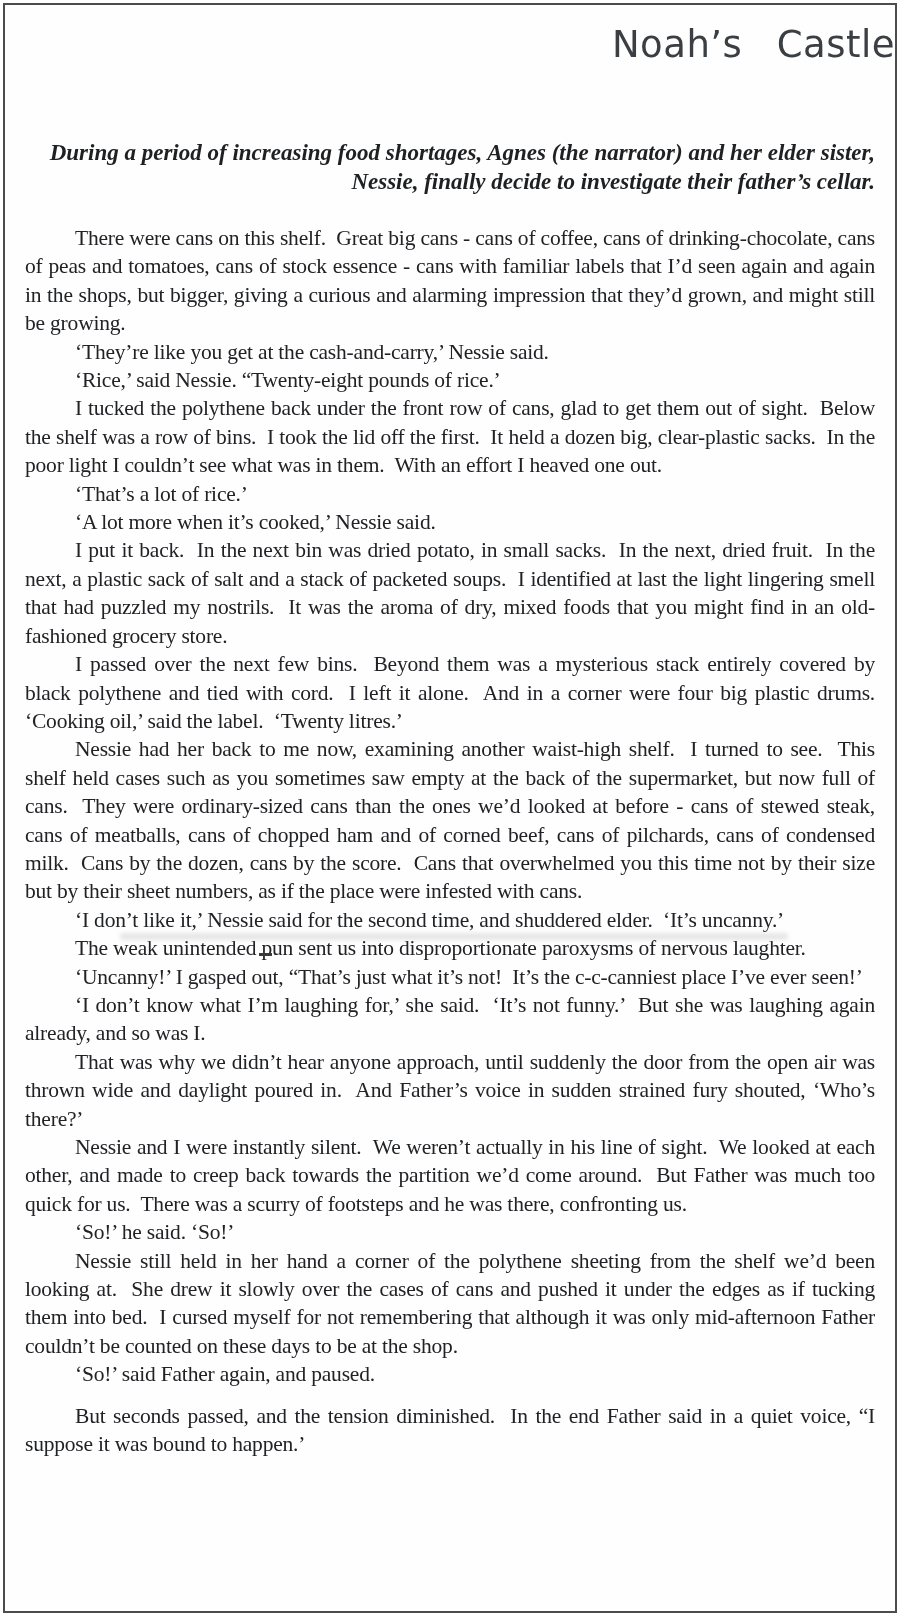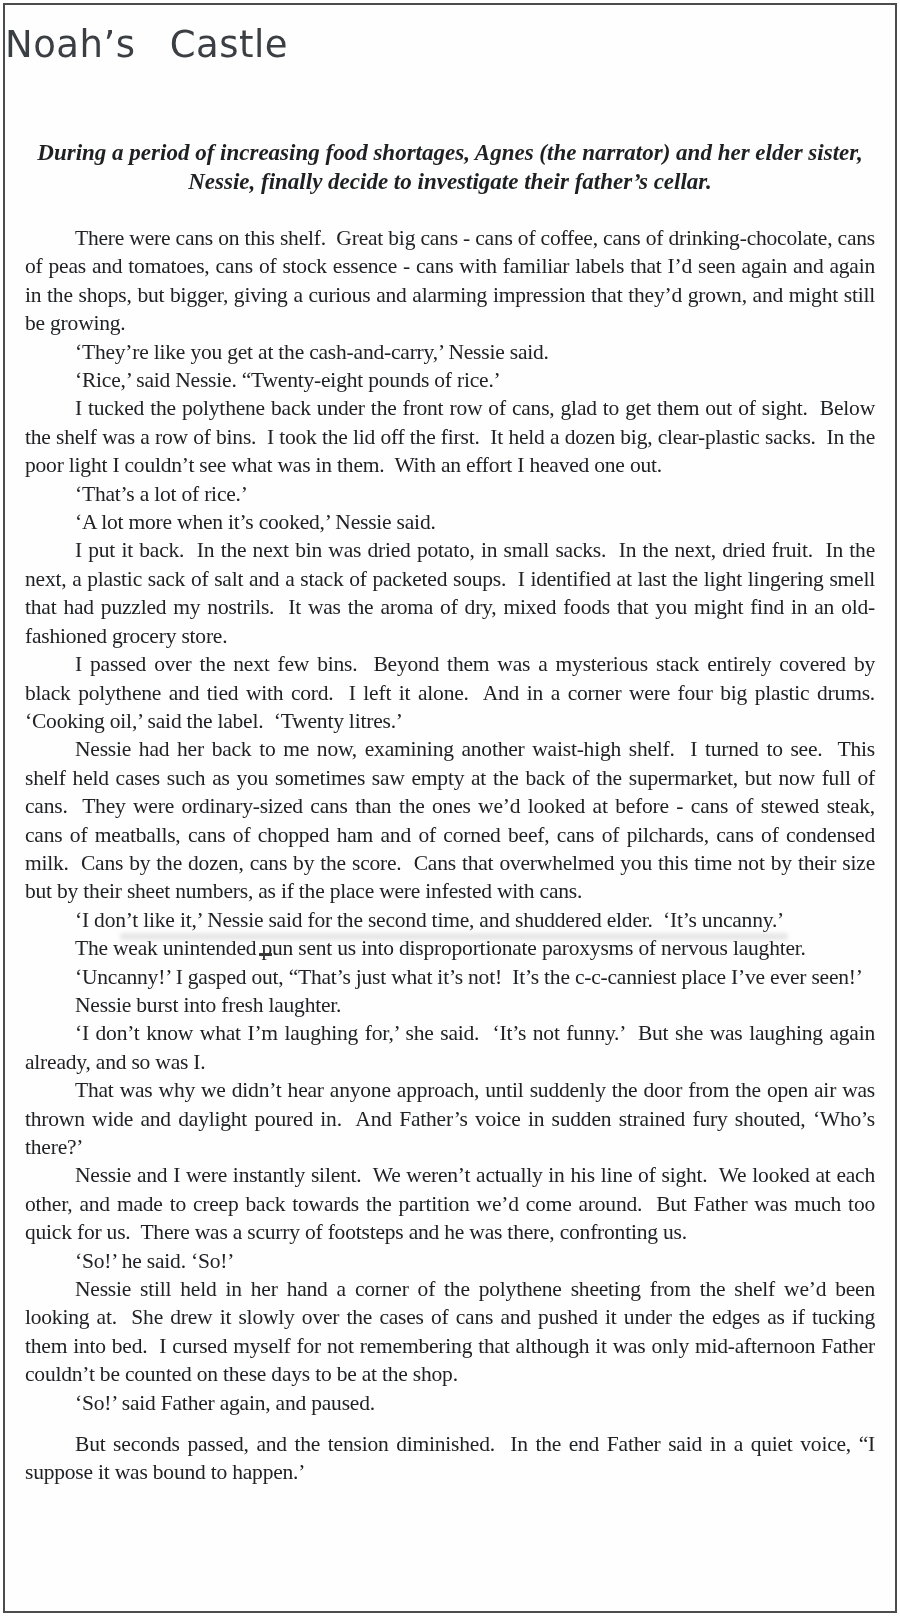--- a/index.html
+++ b/index.html
@@ -14,36 +14,36 @@
     width: 894px;
     height: 1610px;
     margin: 3px auto;
     border: 2px solid #4a4c4e;
     background: #fefefe;
     overflow: hidden;
     font-family: "Liberation Serif", serif;
   }
   .title {
     margin: 18px 0 0 0;
-    text-align: left;
+    text-align: right;
     font-family: "DejaVu Sans", sans-serif;
     font-weight: 400;
     font-size: 37px;
     letter-spacing: 0.5px;
     word-spacing: 22px;
     color: #3b3f43;
   }
   .intro {
     margin: 72px 20px 0 20px;
     font-style: italic;
     font-weight: 700;
     font-size: 23px;
     line-height: 29px;
     color: #1f2022;
-    text-align: center;
+    text-align: right;
   }
   .body-text {
     margin: 28px 20px 0 20px;
   }
   .body-text p {
     margin: 0;
     font-size: 21.5px;
     line-height: 28.4px;
     text-indent: 50px;
     text-align: justify;
@@ -92,21 +92,20 @@
       <p>‘Rice,’ said Nessie. “Twenty-eight pounds of rice.’</p>
       <p>I tucked the polythene back under the front row of cans, glad to get them out of sight.  Below the shelf was a row of bins.  I took the lid off the first.  It held a dozen big, clear-plastic sacks.  In the poor light I couldn’t see what was in them.  With an effort I heaved one out.</p>
       <p>‘That’s a lot of rice.’</p>
       <p>‘A lot more when it’s cooked,’ Nessie said.</p>
       <p>I put it back.  In the next bin was dried potato, in small sacks.  In the next, dried fruit.  In the next, a plastic sack of salt and a stack of packeted soups.  I identified at last the light lingering smell that had puzzled my nostrils.  It was the aroma of dry, mixed foods that you might find in an old-fashioned grocery store.</p>
       <p>I passed over the next few bins.  Beyond them was a mysterious stack entirely covered by black polythene and tied with cord.  I left it alone.  And in a corner were four big plastic drums.  ‘Cooking oil,’ said the label.  ‘Twenty litres.’</p>
       <p>Nessie had her back to me now, examining another waist-high shelf.  I turned to see.  This shelf held cases such as you sometimes saw empty at the back of the supermarket, but now full of cans.  They were ordinary-sized cans than the ones we’d looked at before - cans of stewed steak, cans of meatballs, cans of chopped ham and of corned beef, cans of pilchards, cans of condensed milk.  Cans by the dozen, cans by the score.  Cans that overwhelmed you this time not by their size but by their sheet numbers, as if the place were infested with cans.</p>
       <p>‘I don’t like it,’ Nessie said for the second time, and shuddered elder.  ‘It’s uncanny.’</p>
       <p>The weak unintended pun sent us into disproportionate paroxysms of nervous laughter.</p>
       <p>‘Uncanny!’ I gasped out, “That’s just what it’s not!  It’s the c-c-canniest place I’ve ever seen!’</p>
-      <p>Nessie burst into fresh laughter.</p>
     </div>
 
     <div class="section section-gap-1">
       <p>‘I don’t know what I’m laughing for,’ she said.  ‘It’s not funny.’  But she was laughing again already, and so was I.</p>
       <p>That was why we didn’t hear anyone approach, until suddenly the door from the open air was thrown wide and daylight poured in.  And Father’s voice in sudden strained fury shouted, ‘Who’s there?’</p>
       <p>Nessie and I were instantly silent.  We weren’t actually in his line of sight.  We looked at each other, and made to creep back towards the partition we’d come around.  But Father was much too quick for us.  There was a scurry of footsteps and he was there, confronting us.</p>
       <p>‘So!’ he said. ‘So!’</p>
       <p>Nessie still held in her hand a corner of the polythene sheeting from the shelf we’d been looking at.  She drew it slowly over the cases of cans and pushed it under the edges as if tucking them into bed.  I cursed myself for not remembering that although it was only mid-afternoon Father couldn’t be counted on these days to be at the shop.</p>
       <p>‘So!’ said Father again, and paused.</p>
     </div>

